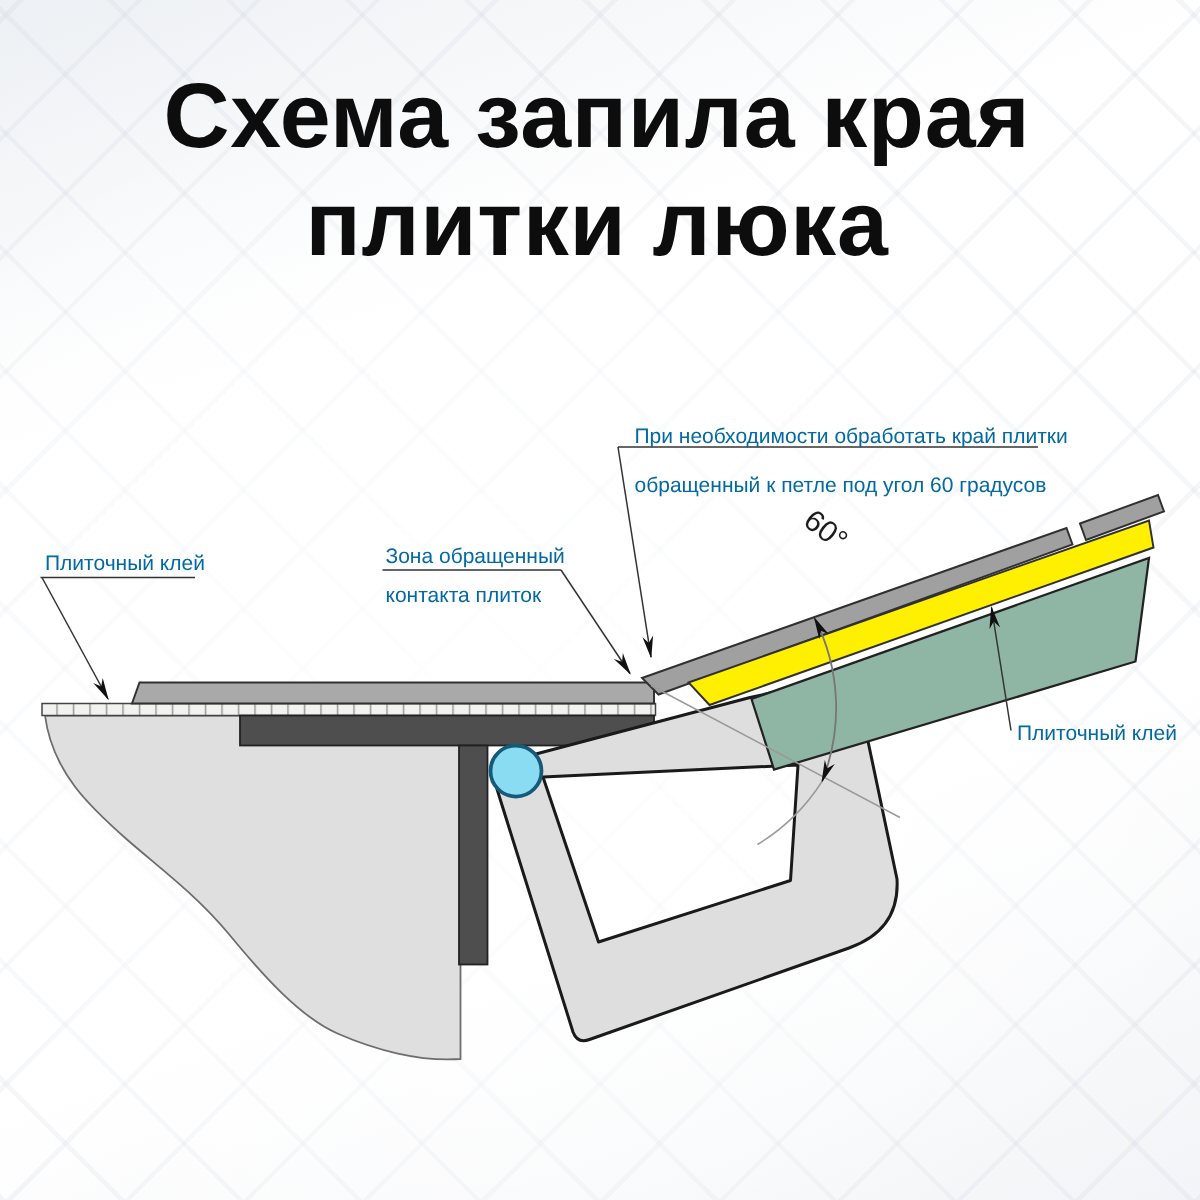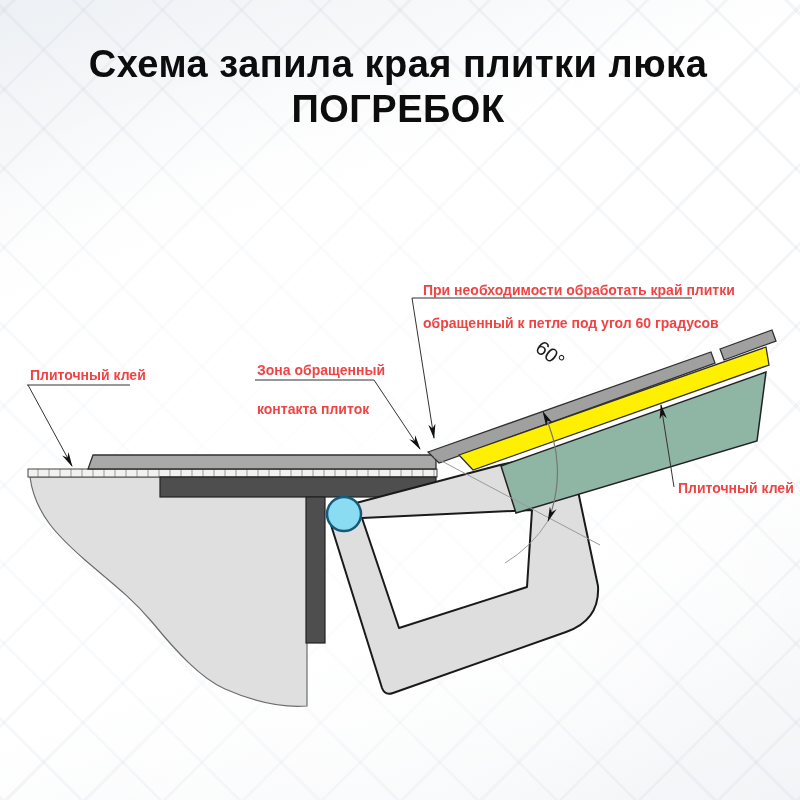--- a/index.html
+++ b/index.html
@@ -14,24 +14,24 @@
       repeating-linear-gradient(45deg, rgba(203,210,221,.20) 0 3px, transparent 3px 56px),
       repeating-linear-gradient(-45deg, rgba(203,210,221,.20) 0 3px, transparent 3px 56px);
   }
   .bg-fade{
     position:absolute;inset:0;
     background:radial-gradient(ellipse 520px 420px at 42% 58%, rgba(255,255,255,.92) 0%, rgba(255,255,255,.55) 60%, rgba(255,255,255,0) 100%);
   }
   svg{position:absolute;left:0;top:0;}
   .title{
     position:absolute;left:0;top:42px;width:796px;text-align:center;
-    font-weight:bold;color:#0d0d0d;font-size:38px;line-height:1.18;letter-spacing:.5px;
+    font-weight:bold;color:#0d0d0d;font-size:61px;line-height:1.18;letter-spacing:.5px;
   }
   .lbl{
-    position:absolute;color:#ef4444;font-size:14px;line-height:17px;white-space:nowrap;font-weight:bold;
+    position:absolute;color:#0369a1;font-size:14px;line-height:17px;white-space:nowrap;
   }
   .lbl2{line-height:18.5px;}
   .angle-lbl{
     position:absolute;left:545px;top:336px;color:#1c1c1c;font-size:20px;
     transform:rotate(38deg);transform-origin:0 0;white-space:nowrap;
   }
 </style>
 </head>
 <body>
 
@@ -83,28 +83,27 @@
   <line x1="374" y1="380" x2="420" y2="449" stroke="#333" stroke-width="1" marker-end="url(#arr)"></line>
 
   <line x1="412" y1="298" x2="692" y2="298" stroke="#333" stroke-width="1"></line>
   <line x1="412" y1="298" x2="434" y2="438" stroke="#333" stroke-width="1" marker-end="url(#arr)"></line>
 
   <line x1="674" y1="487" x2="661" y2="405" stroke="#333" stroke-width="1" marker-end="url(#arr)"></line>
 </svg>
 
 <div class="title">
   <div>Схема запила края плитки люка</div>
-  <div>ПОГРЕБОК</div>
 </div>
 
 <div class="lbl" style="left:30px;top:367px;">Плиточный клей</div>
 
 <div class="lbl lbl2" style="left:257px;top:361px;">
   <div>Зона обращенный</div>
-  <div style="margin-top:20px;">контакта плиток</div>
+  <div style="margin-top:7px;">контакта плиток</div>
 </div>
 
 <div class="lbl" style="left:423px;top:282px;">
   <div>При необходимости обработать край плитки</div>
   <div style="margin-top:16px;">обращенный к петле под угол 60 градусов</div>
 </div>
 
 <div class="angle-lbl">60°</div>
 
 <div class="lbl" style="left:678px;top:480px;">Плиточный клей</div>

